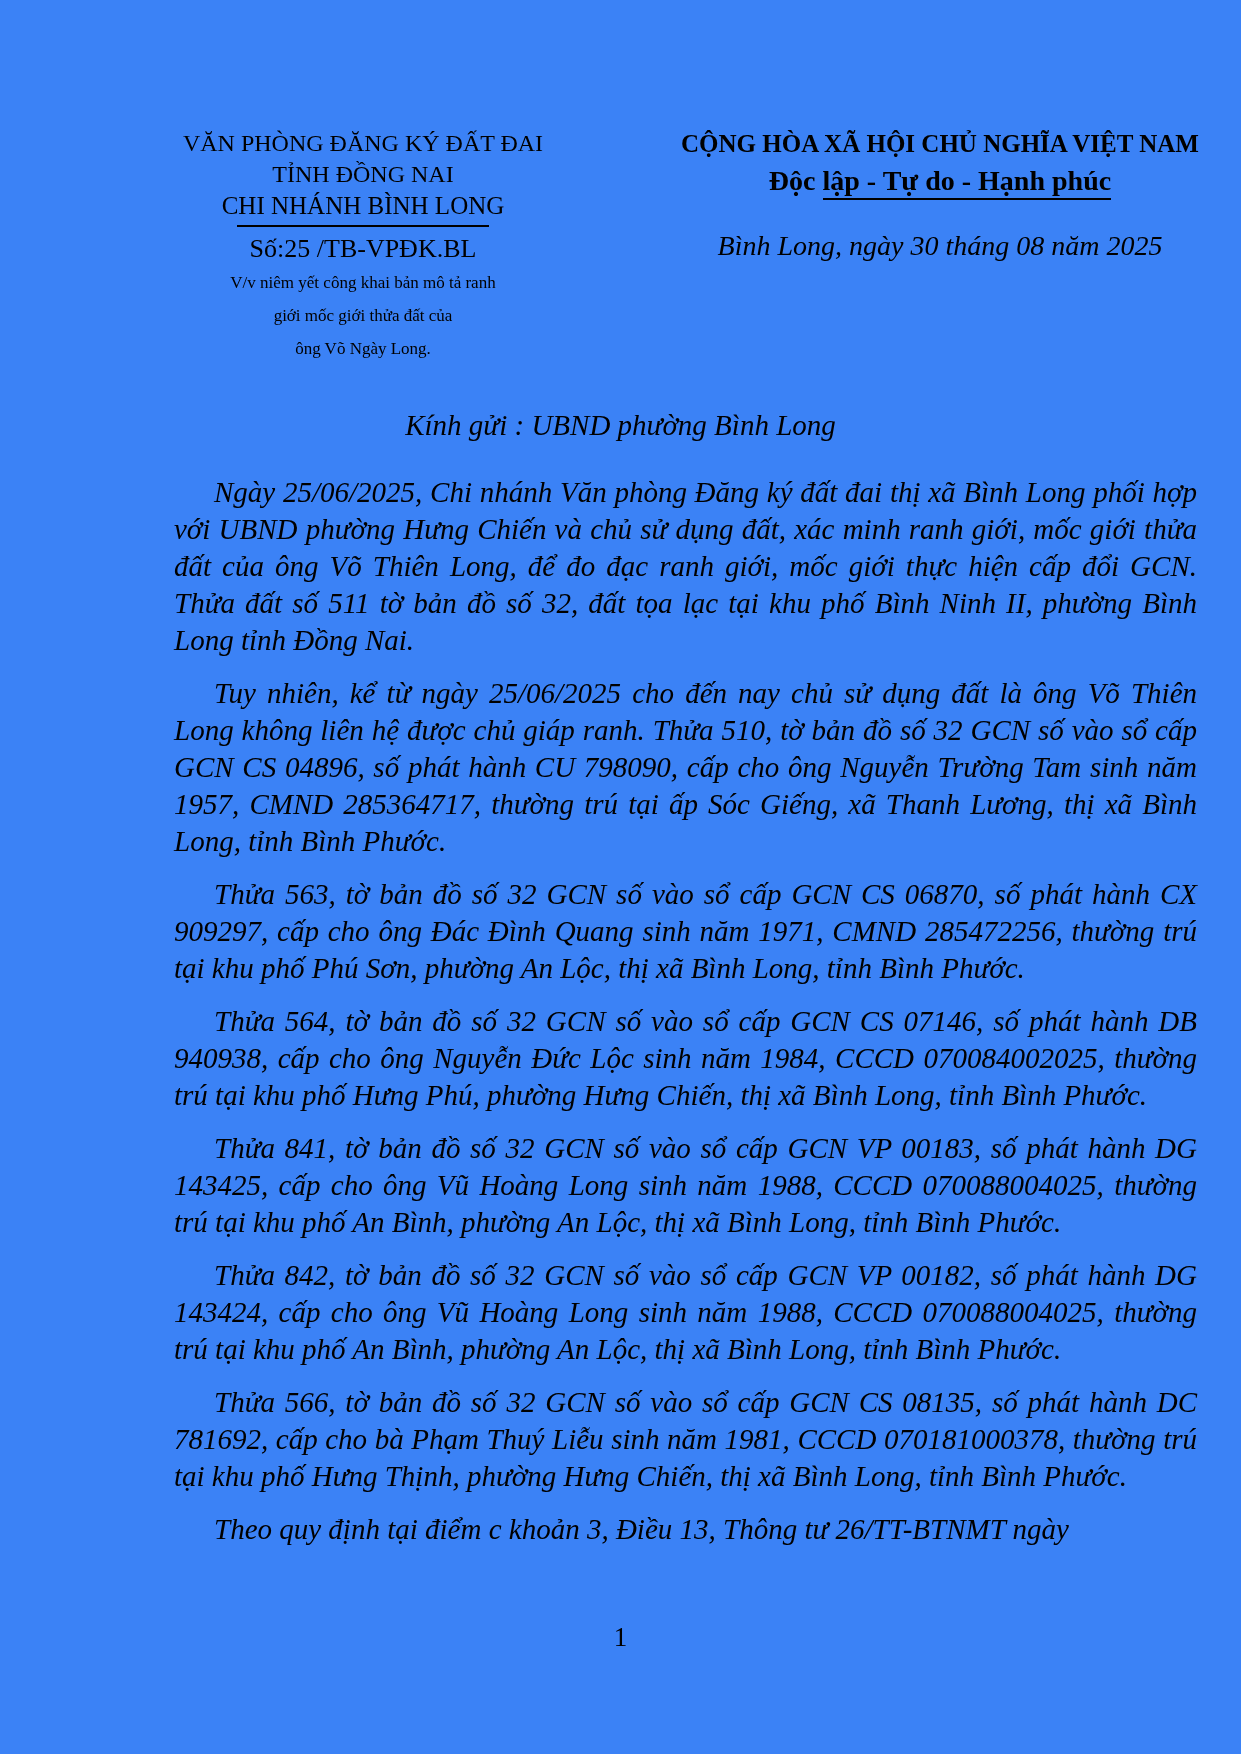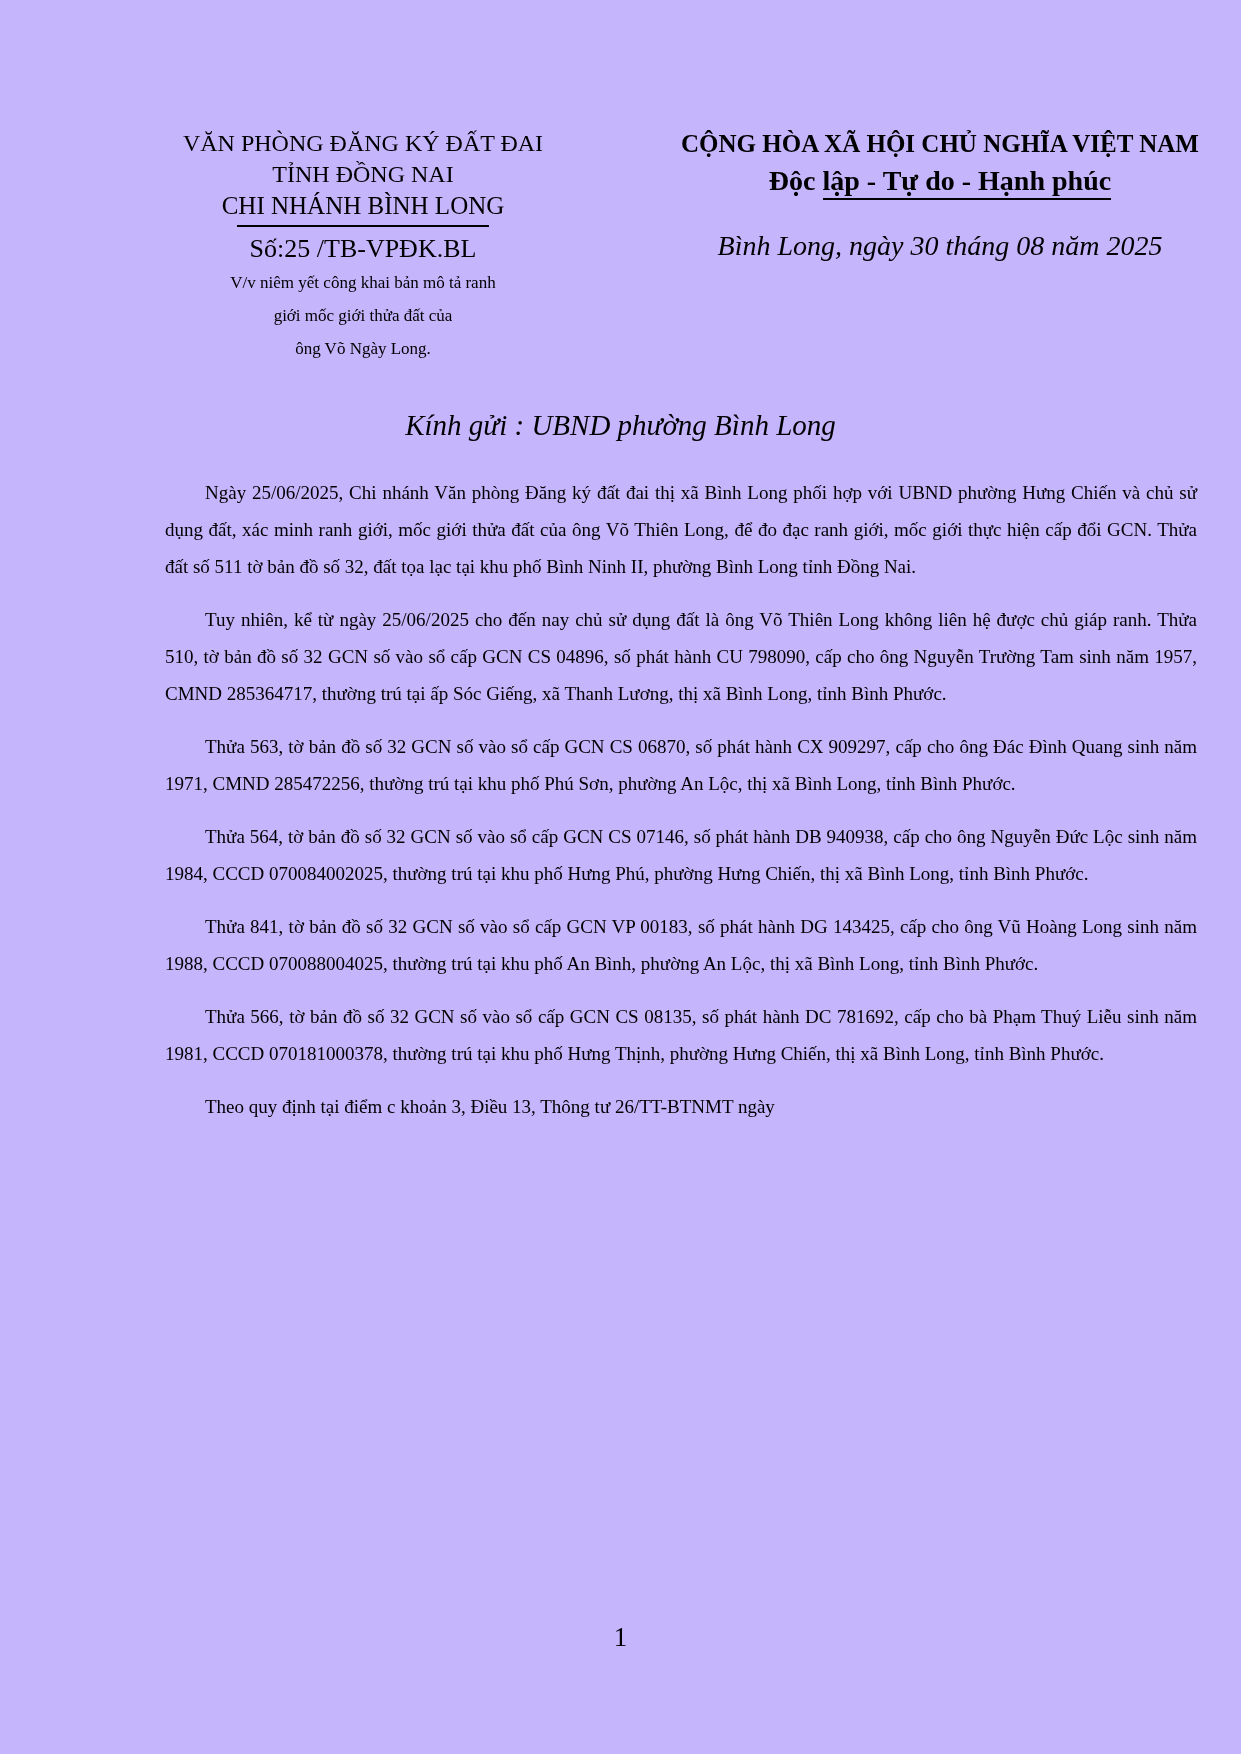--- a/index.html
+++ b/index.html
@@ -5,21 +5,21 @@
   html, body {
     margin: 0;
     padding: 0;
     background: #ffffff;
   }
   .page {
     position: relative;
     width: 1241px;
     height: 1754px;
     margin: 0 auto;
-    background: #c4b5fd;
+    background: #3b82f6;
     color: #000000;
     font-family: "Liberation Serif", "DejaVu Serif", serif;
     box-sizing: border-box;
     padding-top: 128px;
     overflow: hidden;
   }
   .header {
     position: relative;
     height: 251px;
   }
@@ -88,25 +88,26 @@
     text-align: center;
     font-size: 29px;
     line-height: 37px;
     margin-top: 28px;
     font-style: italic;
   }
   .body-text {
     margin: 30px 44px 0 157px;
   }
   .body-text p {
-    font-size: 19px;
+    font-size: 29px;
     line-height: 37px;
     text-align: justify;
     text-indent: 40px;
-    margin: 0 0 16px 8px;
+    margin: 0 0 16px 17px;
+    font-style: italic;
   }
   .page-number {
     position: absolute;
     left: 0;
     right: 0;
     top: 1622px;
     text-align: center;
     font-size: 27px;
   }
 </style>
@@ -137,19 +138,20 @@
   </div>
 
   <div class="salutation">Kính gửi : UBND phường Bình Long</div>
 
   <div class="body-text">
     <p>Ngày 25/06/2025,  Chi nhánh Văn phòng Đăng ký đất đai thị xã Bình Long phối hợp với UBND phường Hưng Chiến và chủ sử dụng đất, xác minh ranh giới, mốc giới thửa đất của ông Võ Thiên Long, để đo đạc ranh giới, mốc giới thực hiện cấp đổi GCN. Thửa đất số 511 tờ bản đồ số 32, đất tọa lạc tại khu phố Bình Ninh II, phường Bình Long tỉnh Đồng Nai.</p>
     <p>Tuy nhiên, kể từ ngày 25/06/2025 cho đến nay chủ sử dụng đất là ông Võ Thiên Long không liên hệ được chủ giáp ranh. Thửa 510, tờ bản đồ số 32 GCN số vào sổ cấp GCN CS 04896, số phát hành CU 798090, cấp cho ông Nguyễn Trường Tam sinh năm 1957, CMND 285364717, thường trú tại ấp Sóc Giếng, xã Thanh Lương, thị xã Bình Long, tỉnh Bình Phước.</p>
     <p>Thửa 563, tờ bản đồ số 32 GCN số vào sổ cấp GCN CS 06870, số phát hành CX 909297, cấp cho ông Đác Đình Quang sinh năm 1971, CMND 285472256, thường trú tại khu phố Phú Sơn, phường An Lộc, thị xã Bình Long, tỉnh Bình Phước.</p>
     <p>Thửa 564, tờ bản đồ số 32 GCN số vào sổ cấp GCN CS 07146, số phát hành DB 940938, cấp cho ông Nguyễn Đức Lộc sinh năm 1984, CCCD 070084002025, thường trú tại khu phố Hưng Phú, phường Hưng Chiến, thị xã Bình Long, tỉnh Bình Phước.</p>
     <p>Thửa 841, tờ bản đồ số 32 GCN số vào sổ cấp GCN VP 00183, số phát hành DG 143425, cấp cho ông Vũ Hoàng Long sinh năm 1988, CCCD 070088004025, thường trú tại khu phố An Bình, phường An Lộc, thị xã Bình Long, tỉnh Bình Phước.</p>
+    <p>Thửa 842, tờ bản đồ số 32 GCN số vào sổ cấp GCN VP 00182, số phát hành DG 143424, cấp cho ông Vũ Hoàng Long sinh năm 1988, CCCD 070088004025, thường trú tại khu phố An Bình, phường An Lộc, thị xã Bình Long, tỉnh Bình Phước.</p>
     <p>Thửa 566, tờ bản đồ số 32 GCN số vào sổ cấp GCN CS 08135, số phát hành DC 781692, cấp cho bà Phạm Thuý Liễu sinh năm 1981, CCCD 070181000378, thường trú tại khu phố Hưng Thịnh, phường Hưng Chiến, thị xã Bình Long, tỉnh Bình Phước.</p>
     <p>Theo quy định tại điểm c khoản 3, Điều 13, Thông tư 26/TT-BTNMT ngày</p>
   </div>
 
   <div class="page-number">1</div>
 
 </div>
 
 </body></html>

